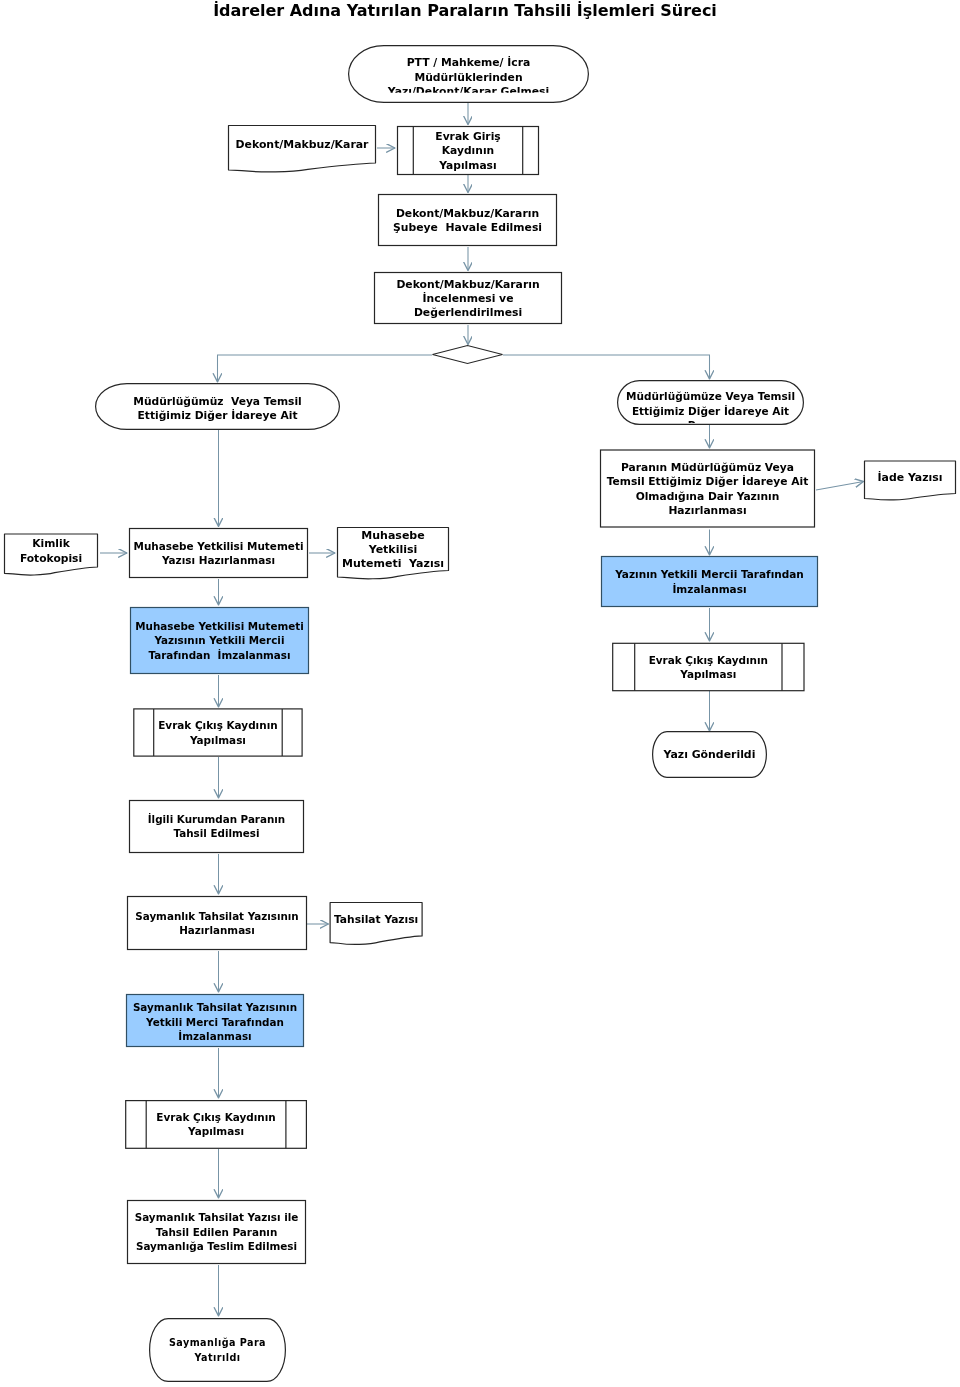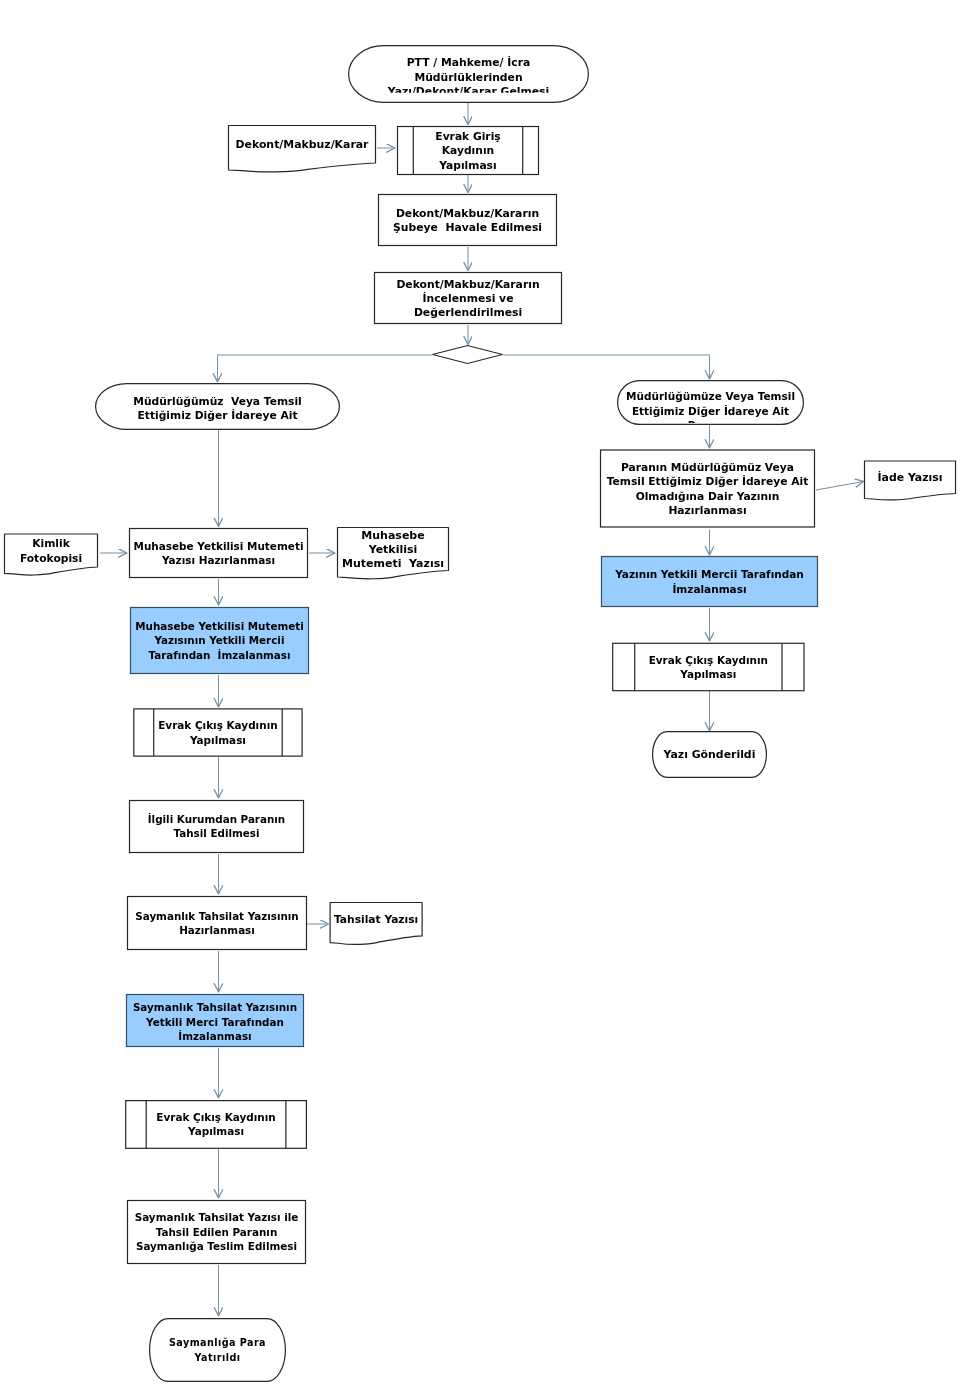--- a/index.html
+++ b/index.html
@@ -9,20 +9,21 @@
   #stage{position:relative;width:960px;height:1387px;background:#ffffff;}
   #chart{position:absolute;left:0;top:0;}
   #diagram-title{position:absolute;left:0;top:0.5px;width:930px;text-align:center;
        font-weight:bold;font-size:16px;color:#000;letter-spacing:-0.02px;white-space:nowrap;}
   text{font-family:"DejaVu Sans",sans-serif;font-weight:bold;fill:#000;}
 </style>
 </head>
 <body>
 
 <div id="stage">
+  <div id="diagram-title">İdareler Adına Yatırılan Paraların Tahsili İşlemleri Süreci</div>
   <svg id="chart" width="960" height="1387" viewBox="0 0 960 1387">
     <defs>
       <marker id="ah" markerWidth="12" markerHeight="12" refX="8.9" refY="4.4" orient="auto" markerUnits="userSpaceOnUse">
         <path d="M0.6,0.2 L8.8,4.4 L0.6,8.6" fill="none" stroke-width="1.35" stroke-linecap="round" stroke-linejoin="round" class="ahs" stroke="#7794A6"></path>
       </marker>
     <clipPath id="clip0">
           <rect x="344" y="41" width="249" height="51.8"></rect>
         </clipPath>
         <clipPath id="clip7">
           <rect x="613" y="376" width="195" height="47"></rect>

